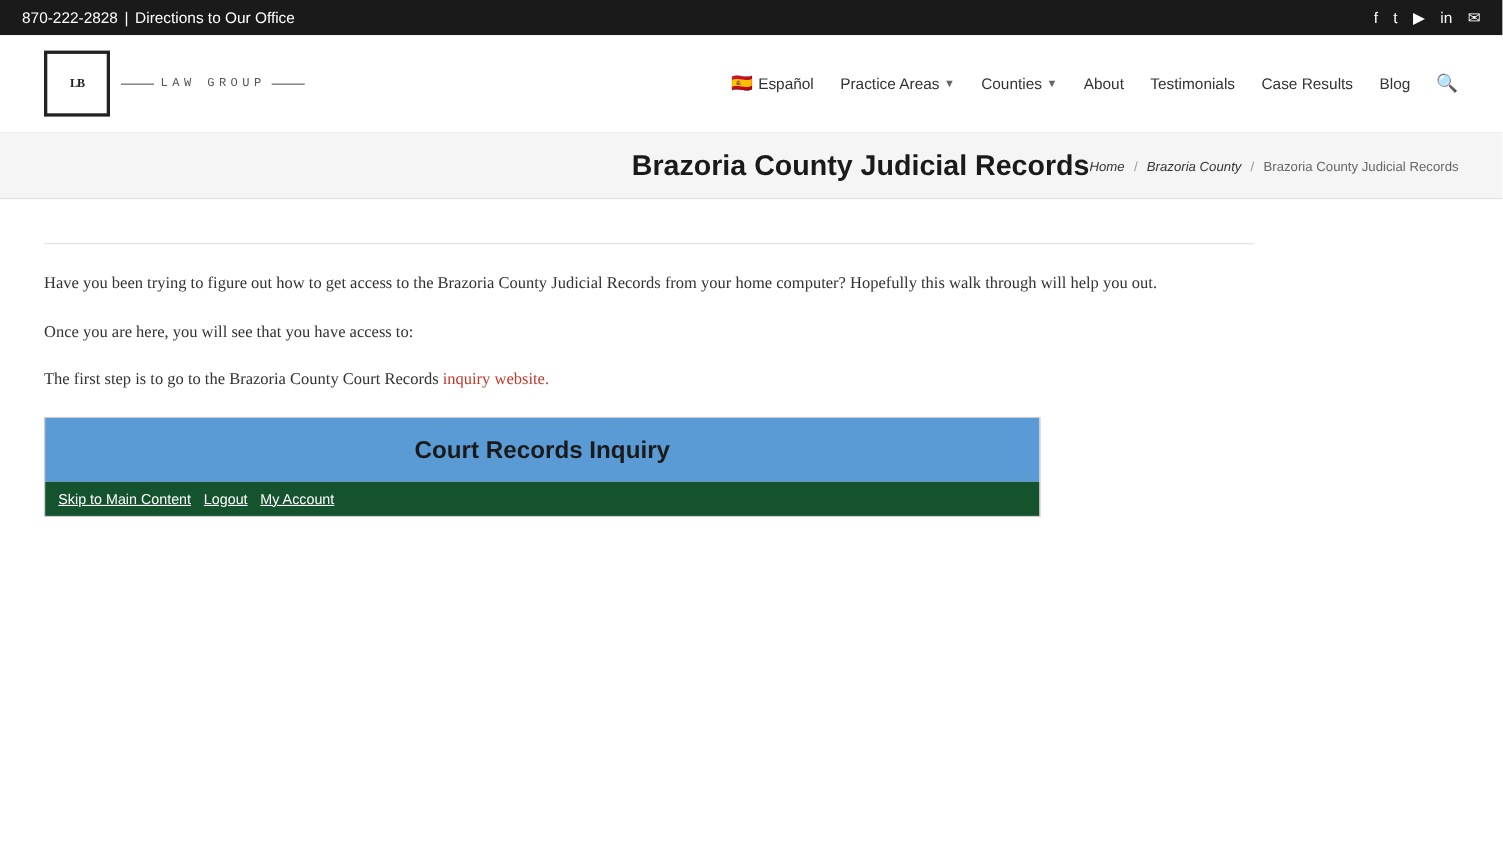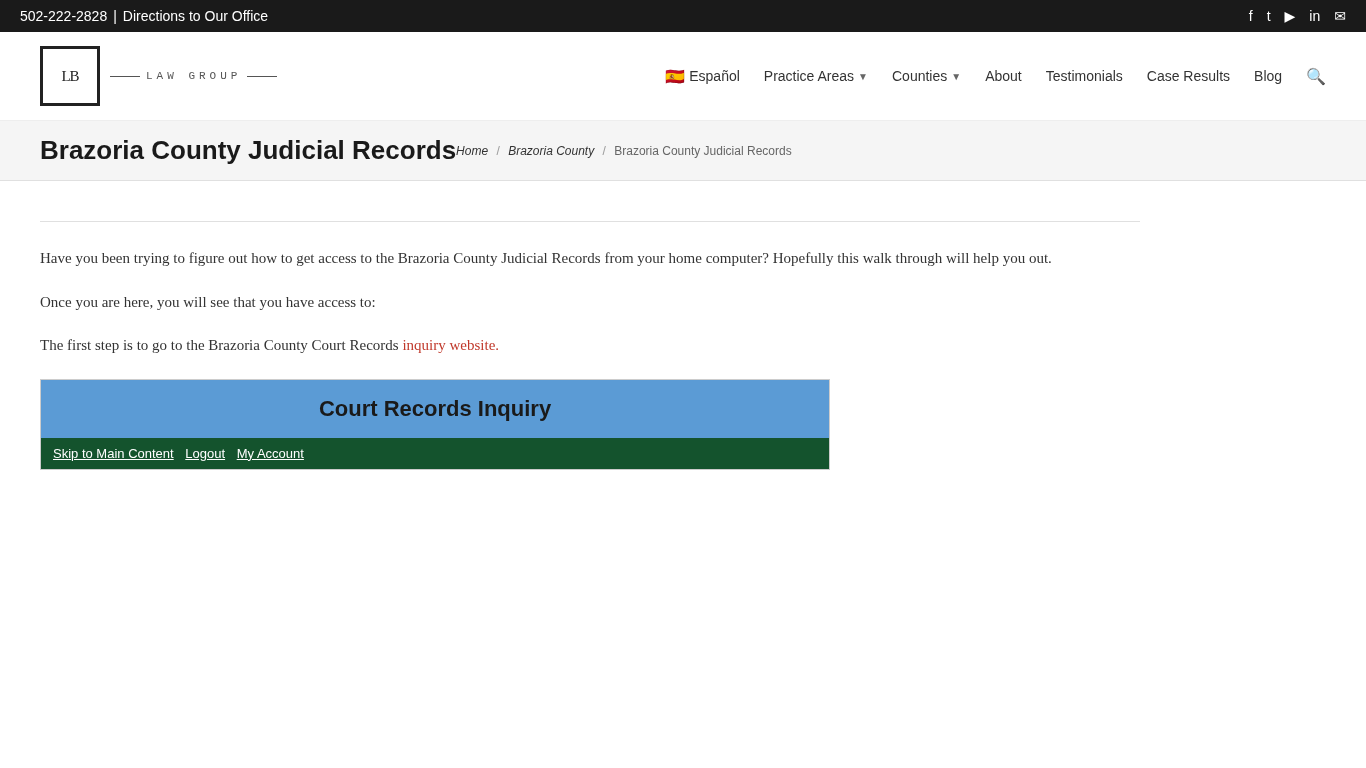--- a/index.html
+++ b/index.html
@@ -75,41 +75,41 @@
     .nav-item { display: flex; align-items: center; gap: 4px; cursor: pointer; color: #333; text-decoration: none; white-space: nowrap; }
     .nav-chevron { font-size: 10px; color: #666; }
     .nav-flag { font-size: 16px; }
     .nav-search { font-size: 16px; cursor: pointer; }
 
     
     .breadcrumb-bar {
       background: #f5f5f5;
       padding: 14px 40px;
       display: flex;
-      justify-content: flex-start;
+      justify-content: flex-end;
       align-items: center;
       border-bottom: 1px solid #e0e0e0;
     }
     .page-title { font-size: 26px; font-weight: bold; color: #1a1a1a; font-family: Arial, sans-serif; }
     .breadcrumb { font-size: 12px; color: #666; font-family: Arial, sans-serif; }
     .breadcrumb a { color: #333; text-decoration: none; font-style: italic; }
     .breadcrumb-sep { margin: 0 5px; color: #999; }
 
     
     .main-content { padding: 30px 40px 40px; }
     .content-body { max-width: 1100px; }
     .content-para { font-size: 15px; line-height: 1.7; margin-bottom: 18px; color: #333; }
     .content-link { color: #c0392b; text-decoration: none; }
     .content-list { margin-left: 36px; margin-bottom: 20px; }
     .content-list li { font-size: 15px; line-height: 1.8; color: #333; list-style: disc; }
 
     
     .iframe-box {
       border: 1px solid #ccc;
-      width: 790px;
+      width: 906px;
       margin-top: 20px;
       overflow: hidden;
     }
     .iframe-header {
       background: #5b9bd5;
       padding: 16px;
       text-align: center;
     }
     .iframe-header-text {
       font-size: 22px;
@@ -134,37 +134,37 @@
     }
 
     
     .section-divider { border: none; border-top: 1px solid #e0e0e0; margin: 10px 0 24px; }
   </style>
 </head>
 <body>
 
 <div class="top-bar">
   <div class="top-bar-left">
-    <span>502-222-2828</span>
+    <span>870-222-2828</span>
     <span>|</span>
     <a>Directions to Our Office</a>
   </div>
   <div class="top-bar-right">
     <span class="social-icon">f</span>
     <span class="social-icon">t</span>
     <span class="social-icon">▶</span>
     <span class="social-icon">in</span>
     <span class="social-icon">✉</span>
   </div>
 </div>
 
 <div class="header">
   <div class="logo-area">
     <div class="logo-box">
-      <span style="font-size:15px; font-weight:normal; font-family:Georgia,serif; letter-spacing:-1px;">LB</span>
+      <span style="font-size:11px; font-weight:bold; font-family:Georgia,serif; letter-spacing:-1px;">LB</span>
     </div>
     <div class="logo-text-area">
       <div class="logo-sub">LAW GROUP</div>
     </div>
   </div>
 
   <nav class="nav">
     <a class="nav-item">
       <span class="nav-flag">🇪🇸</span>
       <span>Español</span>

